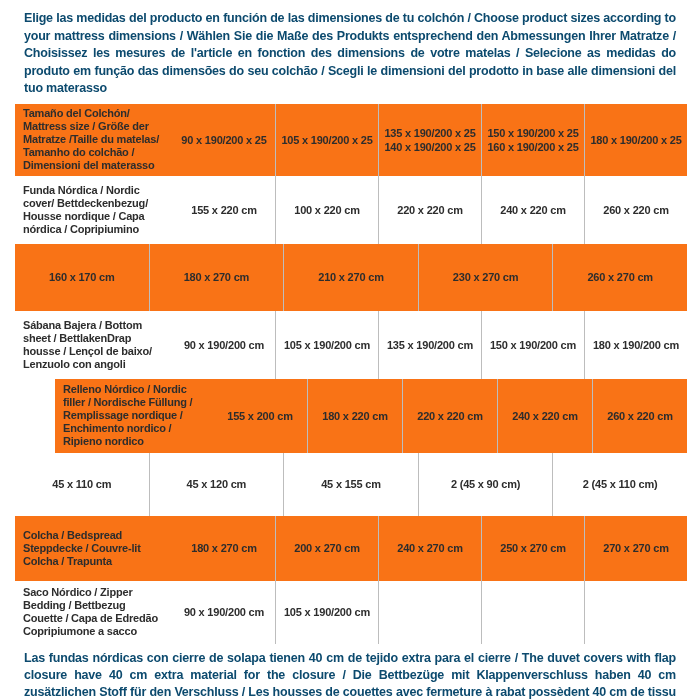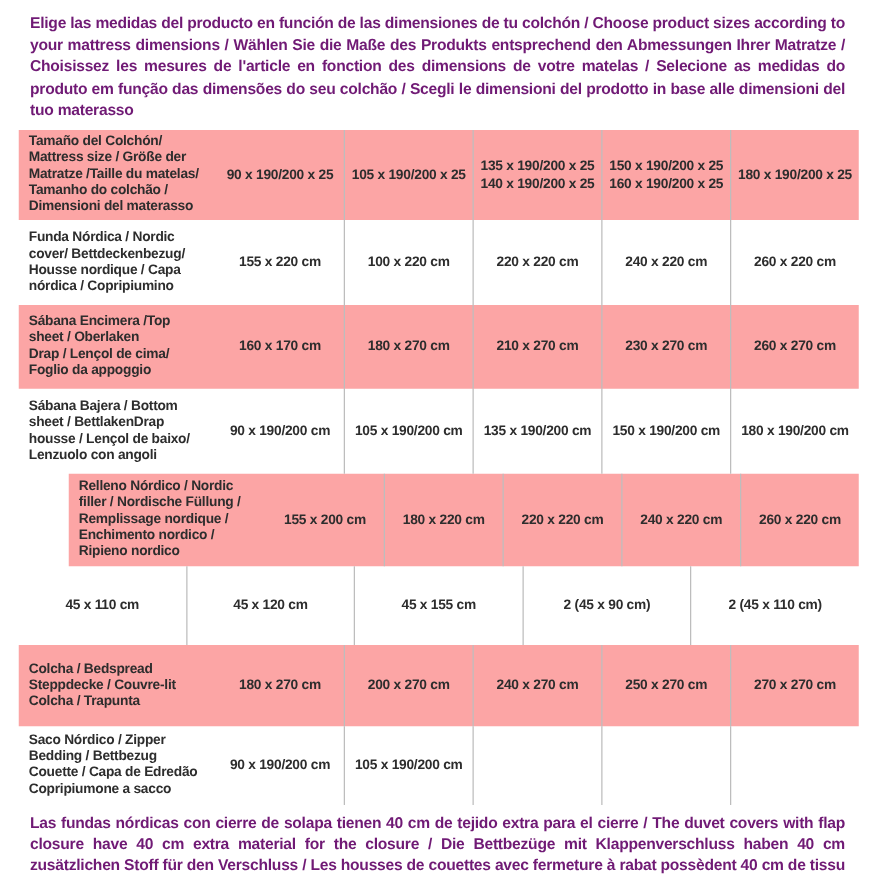--- a/index.html
+++ b/index.html
@@ -11,34 +11,34 @@
     -webkit-font-smoothing:antialiased;
   }
   .page{width:700px;height:700px;overflow:hidden;position:relative;}
 
   .intro, .footer{
     font-weight:700;
     font-size:12.5px;
     line-height:17.5px;
     text-align:justify;
     letter-spacing:-0.2px;
-    color:#701a75;
+    color:#0c4a6e;
     margin:0 24px;
   }
   .intro{padding-top:10px;}
   .footer{margin-top:6px; line-height:17px;}
 
   .size-table{
     margin:6px 13px 0 15px;
   }
   .t-row{
     display:flex;
     align-items:stretch;
   }
-  .t-row.alt{background:#fca5a5;}
+  .t-row.alt{background:#f97316;}
   .t-row:nth-child(1){min-height:72px;}
   .t-row:nth-child(2){min-height:68px;}
   .t-row:nth-child(3){min-height:67px;}
   .t-row:nth-child(4){min-height:68px;}
   .t-row:nth-child(5){min-height:74px;margin-left:40px;}
   .t-row:nth-child(6){min-height:63px;}
   .t-row:nth-child(7){min-height:65px;}
   .t-row:nth-child(8){min-height:63px;}
 
   .cell{
@@ -97,24 +97,20 @@
 Housse nordique  / Capa
 nórdica / Copripiumino</div>
       <div class="cell v">155 x 220 cm</div>
       <div class="cell v">100 x 220 cm</div>
       <div class="cell v">220 x 220 cm</div>
       <div class="cell v">240 x 220 cm</div>
       <div class="cell v">260 x 220 cm</div>
     </div>
 
     <div class="t-row alt">
-      <div class="cell lbl">Sábana Encimera /Top
-sheet / Oberlaken
-Drap / Lençol de cima/
-Foglio da appoggio</div>
       <div class="cell v">160 x 170 cm</div>
       <div class="cell v">180 x 270 cm</div>
       <div class="cell v">210 x 270 cm</div>
       <div class="cell v">230 x 270 cm</div>
       <div class="cell v">260 x 270 cm</div>
     </div>
 
     <div class="t-row">
       <div class="cell lbl">Sábana Bajera / Bottom
 sheet / BettlakenDrap

